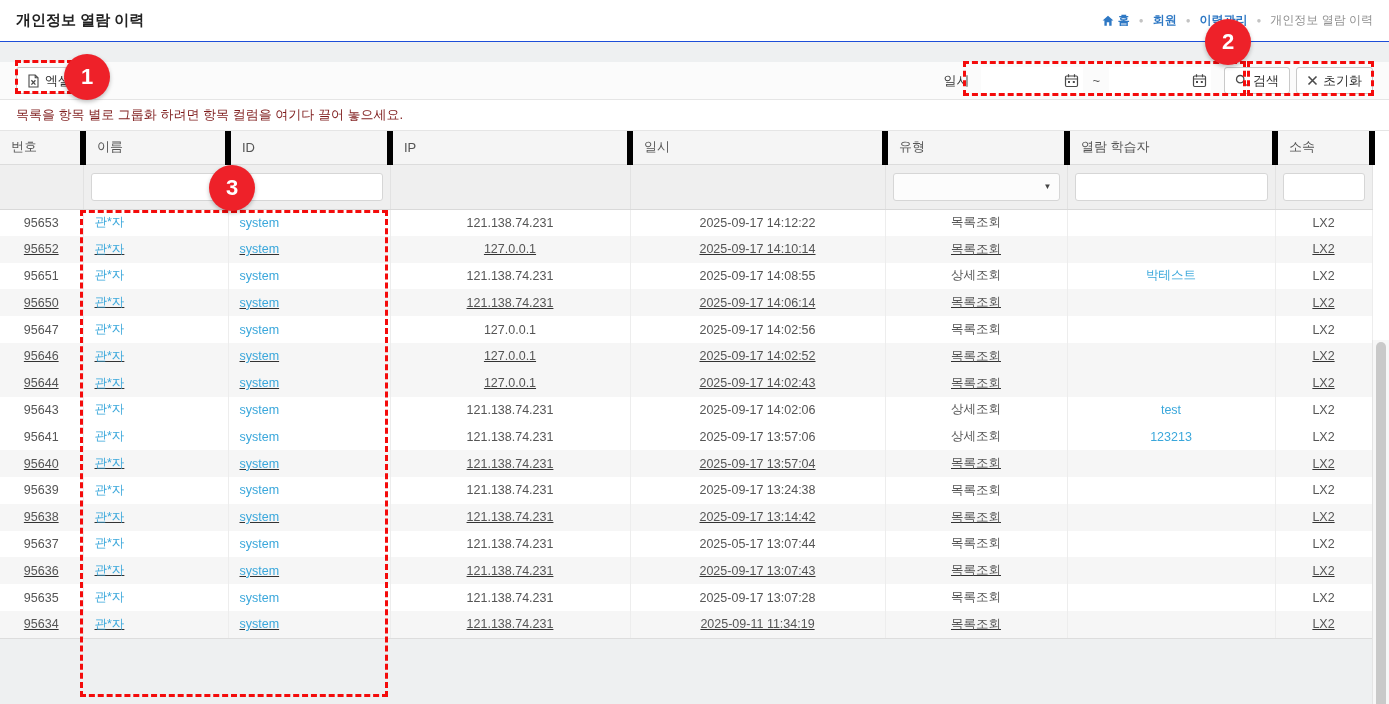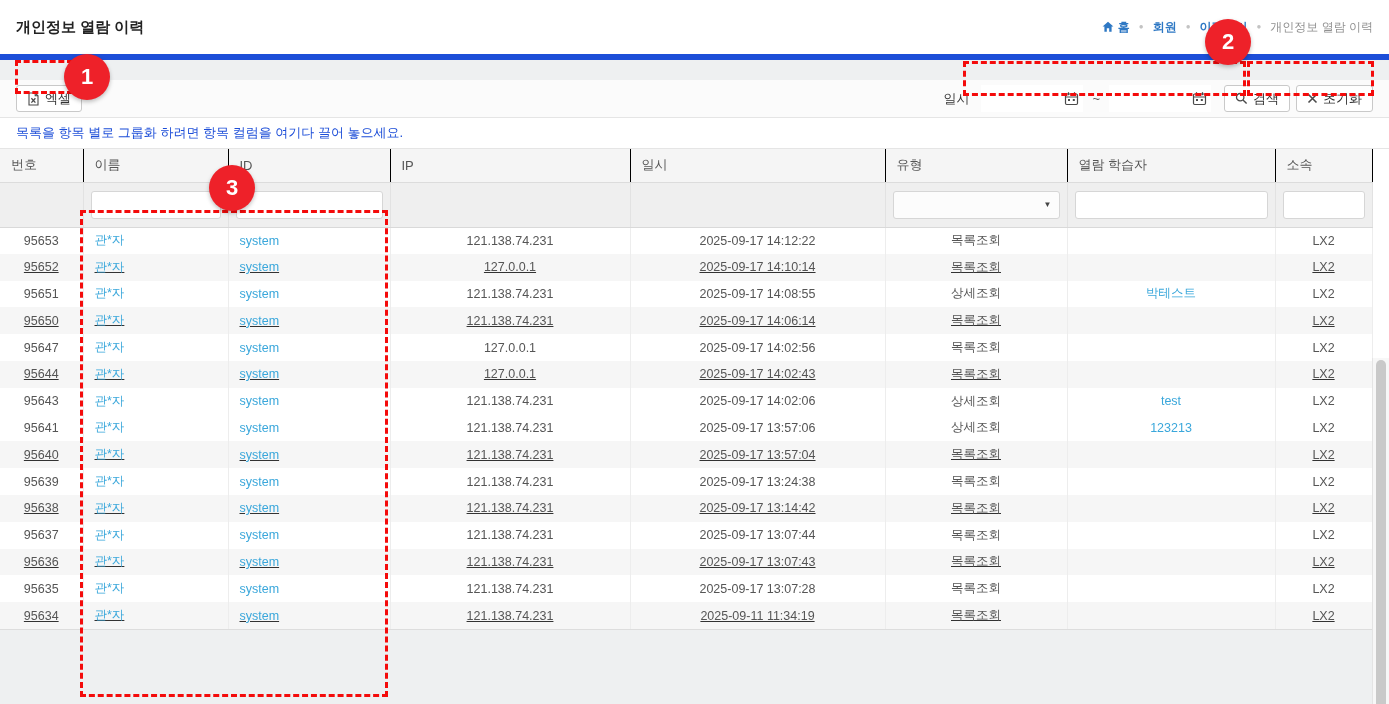--- a/index.html
+++ b/index.html
@@ -1,20 +1,20 @@
 <!DOCTYPE html>
 <html><head>
 <meta charset="utf-8">
 <style>
   * { margin:0; padding:0; box-sizing:border-box; }
   html,body { width:1389px; height:704px; overflow:hidden; }
   body { font-family:"Liberation Sans","DejaVu Sans",sans-serif; background:#eef0f1; position:relative; color:#333; }
 
   
-  .titlebar { height:60px; background:#fff; border-bottom:6px solid #1d4ed8;
+  .titlebar { height:42px; background:#fff; border-bottom:1px solid #1d4ed8;
               display:flex; align-items:center; justify-content:space-between; padding:0 16px; }
   .page-title { font-size:15px; font-weight:bold; color:#222; }
   .breadcrumb { display:flex; align-items:center; gap:9px; font-size:12px; }
   .crumb { color:#2e78c4; font-weight:bold; text-decoration:none; display:flex; align-items:center; gap:4px;}
   .crumb.current { color:#909090; font-weight:normal; }
   .crumb-dot { color:#c3c3c3; font-size:8px; line-height:1; }
 
   .gap-strip { height:20px; background:#eef0f1; }
 
   
@@ -24,28 +24,28 @@
          background:#fff; border:1px solid #c9c9c9; border-radius:3px; font-size:13px; color:#333; cursor:pointer; }
   .toolbar-right { display:flex; align-items:center; gap:6px; }
   .date-label { font-size:13px; color:#333; margin-right:6px; }
   .date-field { display:flex; align-items:center; background:#fff; height:27px; }
   .date-input { border:none; outline:none; width:78px; height:25px; background:#fff; font-size:12px; padding:0 4px;}
   .cal-btn { width:24px; height:26px; display:flex; align-items:center; justify-content:center; background:transparent; border:none; cursor:pointer;}
   .tilde { font-size:13px; color:#555; margin:0 3px; }
 
   
   .groupbar { height:31px; background:#fff; border-bottom:1px solid #e5e5e5;
-              display:flex; align-items:center; padding:0 16px; font-size:13px; color:#1d4ed8; }
+              display:flex; align-items:center; padding:0 16px; font-size:13px; color:#7f1d1d; }
 
   
   .table-wrap { position:relative; background:#fff; }
   table { border-collapse:collapse; table-layout:fixed; width:1372px; }
   col.c-no{width:83px} col.c-name{width:145px} col.c-id{width:162px} col.c-ip{width:240px}
   col.c-dt{width:255px} col.c-type{width:182px} col.c-viewer{width:208px} col.c-org{width:97px}
-  thead .hdr th { height:33px; background:#f5f5f5; border-right:1px solid #000000; border-bottom:1px solid #dcdcdc;
+  thead .hdr th { height:33px; background:#f5f5f5; border-right:6px solid #000000; border-bottom:1px solid #dcdcdc;
                   font-size:13px; font-weight:normal; color:#555; text-align:left; padding:0 0 0 11px; }
   thead .flt td { height:45px; background:#efefef; border-right:1px solid #e2e2e2; border-bottom:1px solid #d9d9d9; padding:0 7px; }
   .filter-input { width:100%; height:28px; border:1px solid #d6d6d6; border-radius:3px; background:#fff; outline:none; padding:0 6px; font-size:12px;}
   .filter-select { width:100%; height:28px; border:1px solid #d6d6d6; border-radius:3px; background:#fcfcfc;
                    display:flex; align-items:center; justify-content:flex-end; padding:0 7px; cursor:pointer;}
   .select-arrow { font-size:8px; color:#444; }
   tbody td { height:26.8px; font-size:12.5px; color:#555; border-right:1px solid #ededed; text-align:center; padding:0; white-space:nowrap; overflow:hidden;}
   tbody td.al { text-align:left; padding-left:11px; }
   tbody tr { background:#fff; }
   tbody tr.alt { background:#f6f6f6;text-decoration:underline; }
@@ -246,20 +246,30 @@
     <td>95647</td>
     <td class="al link">관*자</td>
     <td class="al link">system</td>
     <td>127.0.0.1</td>
     <td>2025-09-17 14:02:56</td>
     <td>목록조회</td>
     <td></td>
     <td>LX2</td>
   </tr>
         <tr class="alt">
+    <td>95646</td>
+    <td class="al link">관*자</td>
+    <td class="al link">system</td>
+    <td>127.0.0.1</td>
+    <td>2025-09-17 14:02:52</td>
+    <td>목록조회</td>
+    <td></td>
+    <td>LX2</td>
+  </tr>
+        <tr class="alt">
     <td>95644</td>
     <td class="al link">관*자</td>
     <td class="al link">system</td>
     <td>127.0.0.1</td>
     <td>2025-09-17 14:02:43</td>
     <td>목록조회</td>
     <td></td>
     <td>LX2</td>
   </tr>
         <tr>
@@ -310,21 +320,21 @@
     <td>2025-09-17 13:14:42</td>
     <td>목록조회</td>
     <td></td>
     <td>LX2</td>
   </tr>
         <tr>
     <td>95637</td>
     <td class="al link">관*자</td>
     <td class="al link">system</td>
     <td>121.138.74.231</td>
-    <td>2025-09-17 13:07:44</td>
+    <td>2025-05-17 13:07:44</td>
     <td>목록조회</td>
     <td></td>
     <td>LX2</td>
   </tr>
         <tr class="alt">
     <td>95636</td>
     <td class="al link">관*자</td>
     <td class="al link">system</td>
     <td>121.138.74.231</td>
     <td>2025-09-17 13:07:43</td>

